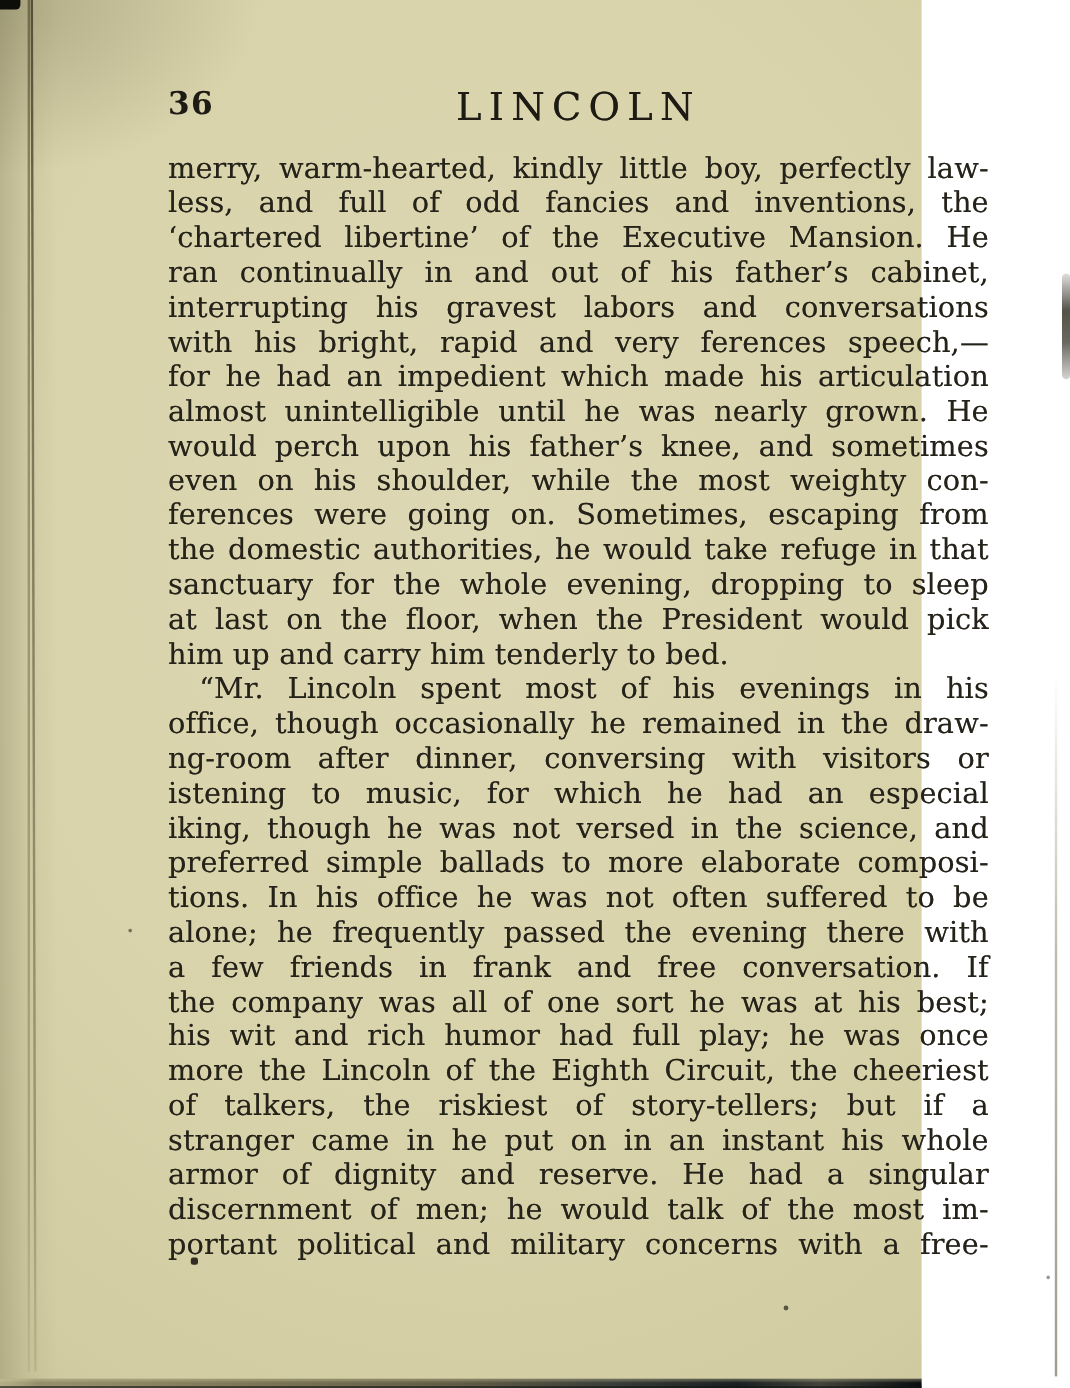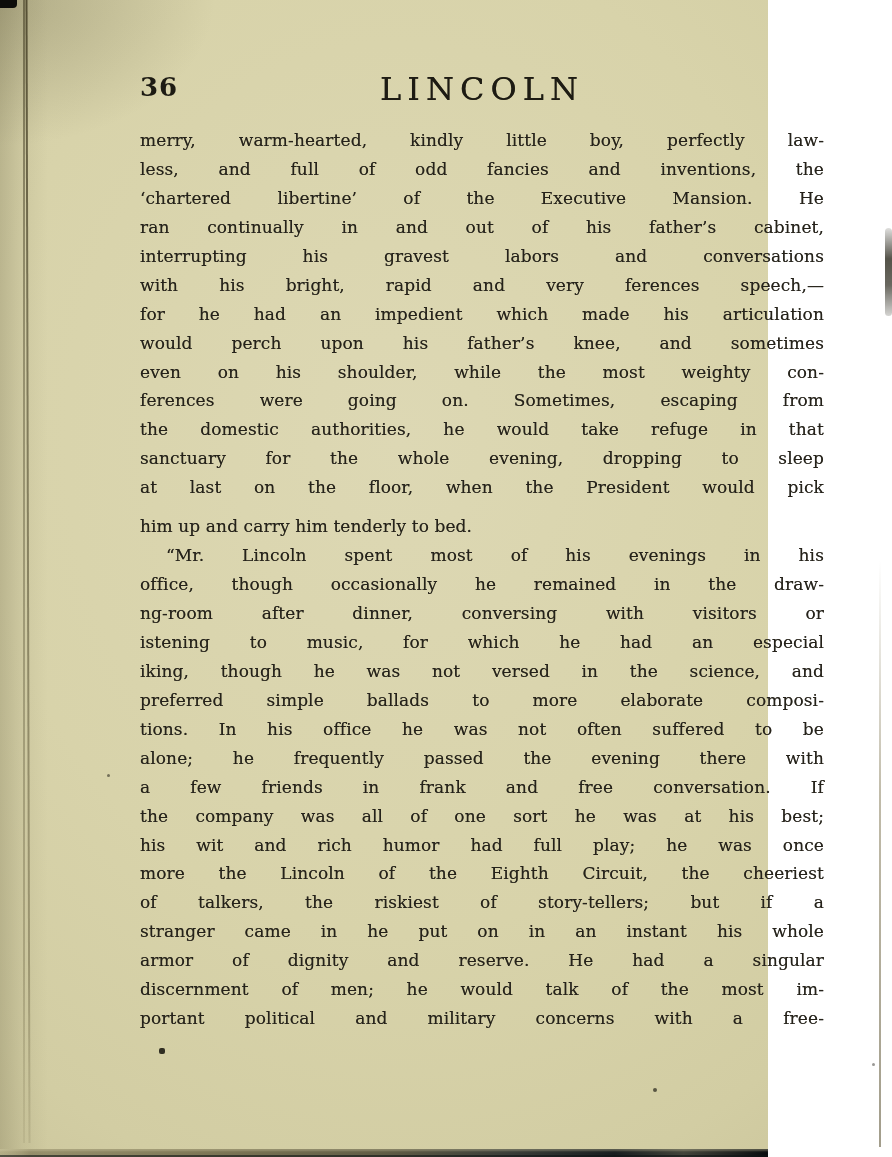--- a/index.html
+++ b/index.html
@@ -87,31 +87,31 @@
     color: #1d1b13;
     text-shadow: 0 0 0.5px rgba(29,27,19,0.7);
   }
 
   
   .text-block {
     position: absolute; left: 140px; top: 126px; width: 684px;
   }
   .line {
     height: 28.95px; line-height: 28.95px;
-    font-size: 17px;
+    font-size: 24px;
     letter-spacing: 0.1px;
     white-space: normal;
     text-align: justify;
     text-align-last: justify;
     -moz-text-align-last: justify;
     color: #25221a;
     text-shadow: 0 0 0.4px rgba(37,34,26,0.55);
   }
   .line.indent { text-indent: 26px; }
-  .line.nojust { text-align: right; text-align-last: left; margin-top: 10px; -moz-text-align-last: left; }
+  .line.nojust { text-align: right; text-align-last: left; -moz-text-align-last: left; }
 </style>
 </head>
 <body>
 
 <div class="page">
   <div class="gutter-line a"></div>
   <div class="gutter-line b"></div>
   <div class="corner-ink"></div>
   <div class="right-smudge"></div>
   <div class="right-edge-line"></div>
@@ -127,20 +127,21 @@
   </header>
 
   <main class="text-block">
       <div class="line">merry, warm-hearted, kindly little boy, perfectly law-</div>
       <div class="line">less, and full of odd fancies and inventions, the</div>
       <div class="line">‘chartered libertine’ of the Executive Mansion. He</div>
       <div class="line">ran continually in and out of his father’s cabinet,</div>
       <div class="line">interrupting his gravest labors and conversations</div>
       <div class="line">with his bright, rapid and very ferences speech,—</div>
       <div class="line">for he had an impedient which made his articulation</div>
+      <div class="line">almost unintelligible until he was nearly grown. He</div>
       <div class="line">would perch upon his father’s knee, and sometimes</div>
       <div class="line">even on his shoulder, while the most weighty con-</div>
       <div class="line">ferences were going on. Sometimes, escaping from</div>
       <div class="line">the domestic authorities, he would take refuge in that</div>
       <div class="line">sanctuary for the whole evening, dropping to sleep</div>
       <div class="line">at last on the floor, when the President would pick</div>
       <div class="line nojust">him up and carry him tenderly to bed.</div>
       <div class="line indent">“Mr. Lincoln spent most of his evenings in his</div>
       <div class="line">office, though occasionally he remained in the draw-</div>
       <div class="line">ng-room after dinner, conversing with visitors or</div>

